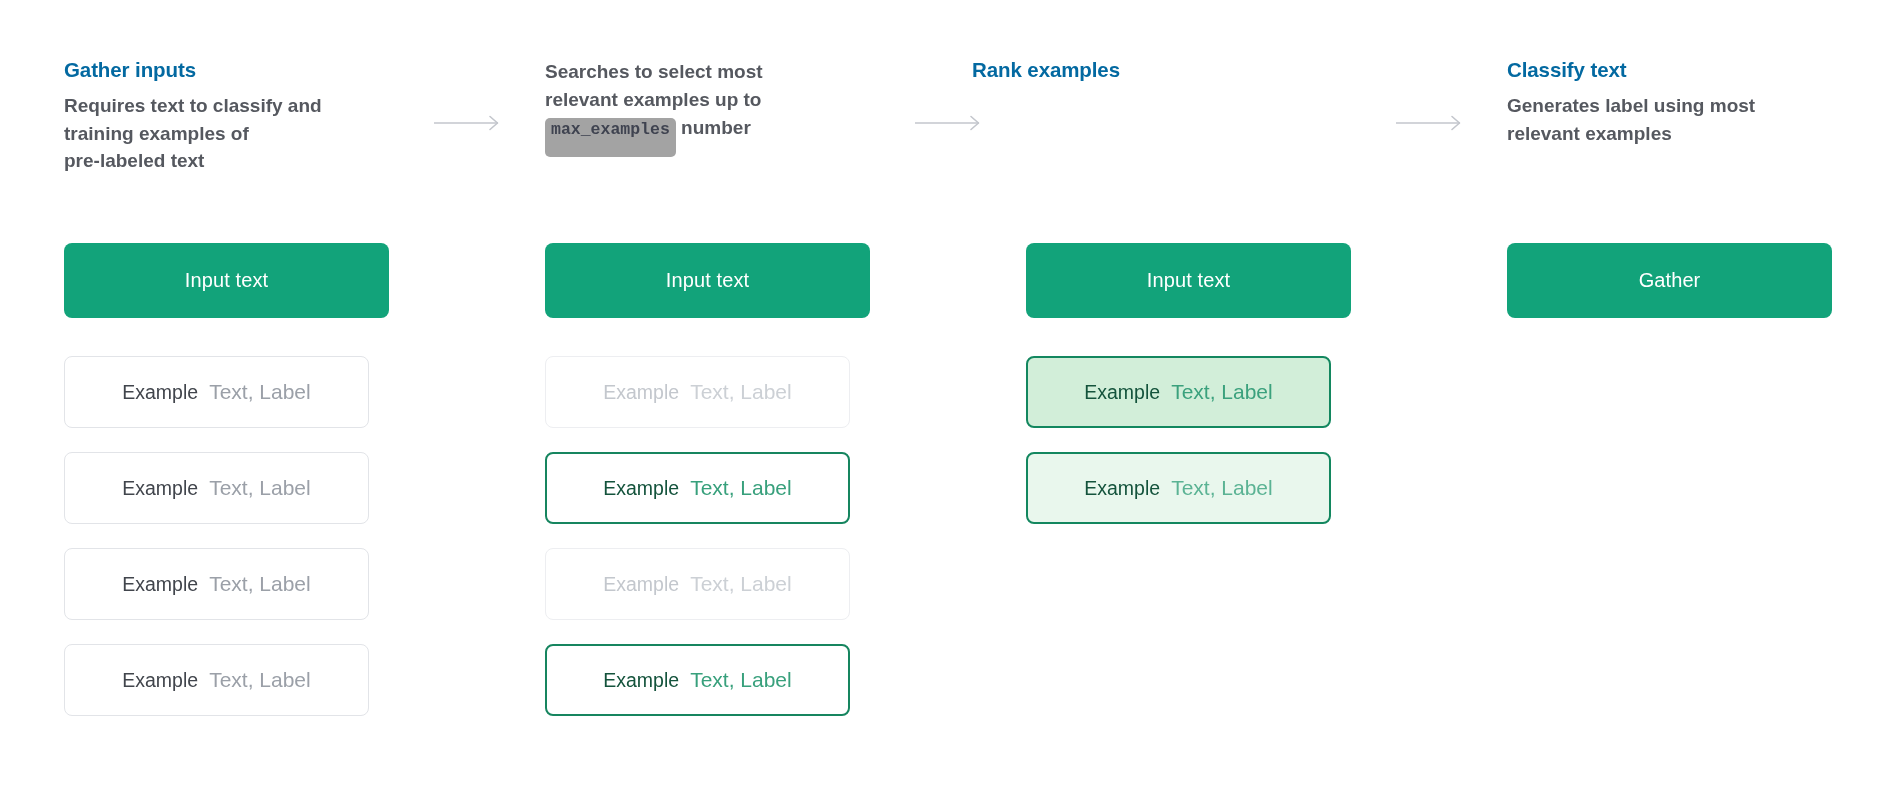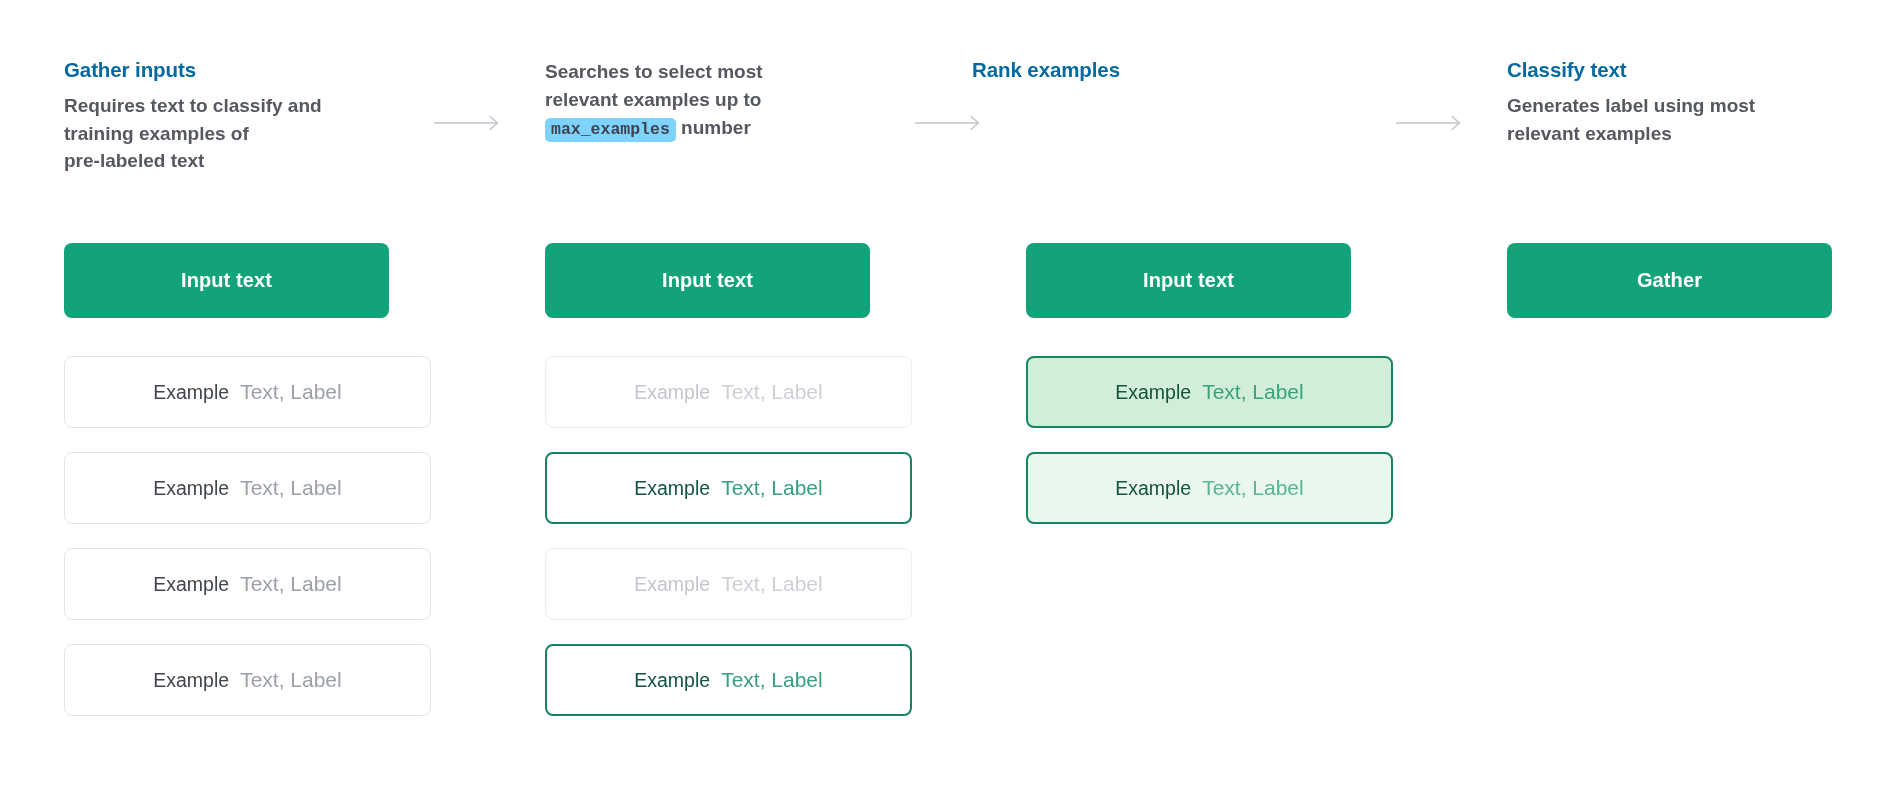--- a/index.html
+++ b/index.html
@@ -49,24 +49,24 @@
     font-weight: 700;
     color: #55585f;
     line-height: 1.47;
     margin: 0;
     max-width: 310px;
   }
 
   code.inline-code {
     font-family: "Liberation Mono", "DejaVu Sans Mono", monospace;
     font-size: 16.5px;
-    background: #7dd3fc;
+    background: #a3a3a3;
     color: #3f4350;
     border-radius: 5px;
-    padding: 2px 6px 3px 6px;
+    padding: 2px 6px 18px 6px;
     white-space: nowrap;
   }
 
   
   .arrow {
     position: absolute;
     top: 115px;
     width: 72px;
     height: 16px;
   }
@@ -92,28 +92,28 @@
     height: 75px;
     border-radius: 8px;
     display: flex;
     align-items: center;
     justify-content: center;
     background: #12a37a;
     margin-bottom: 38px;
   }
   .pill-label {
     font-size: 20px;
-    font-weight: 700;
+    font-weight: 400;
     color: #ffffff;
     letter-spacing: 0.1px;
   }
 
   .card {
     box-sizing: border-box;
-    width: 367px;
+    width: 305px;
     height: 72px;
     border-radius: 8px;
     border: 1px solid #e2e4e8;
     background: #ffffff;
     display: flex;
     align-items: center;
     justify-content: center;
     margin-bottom: 24px;
   }
   .card .ex {

